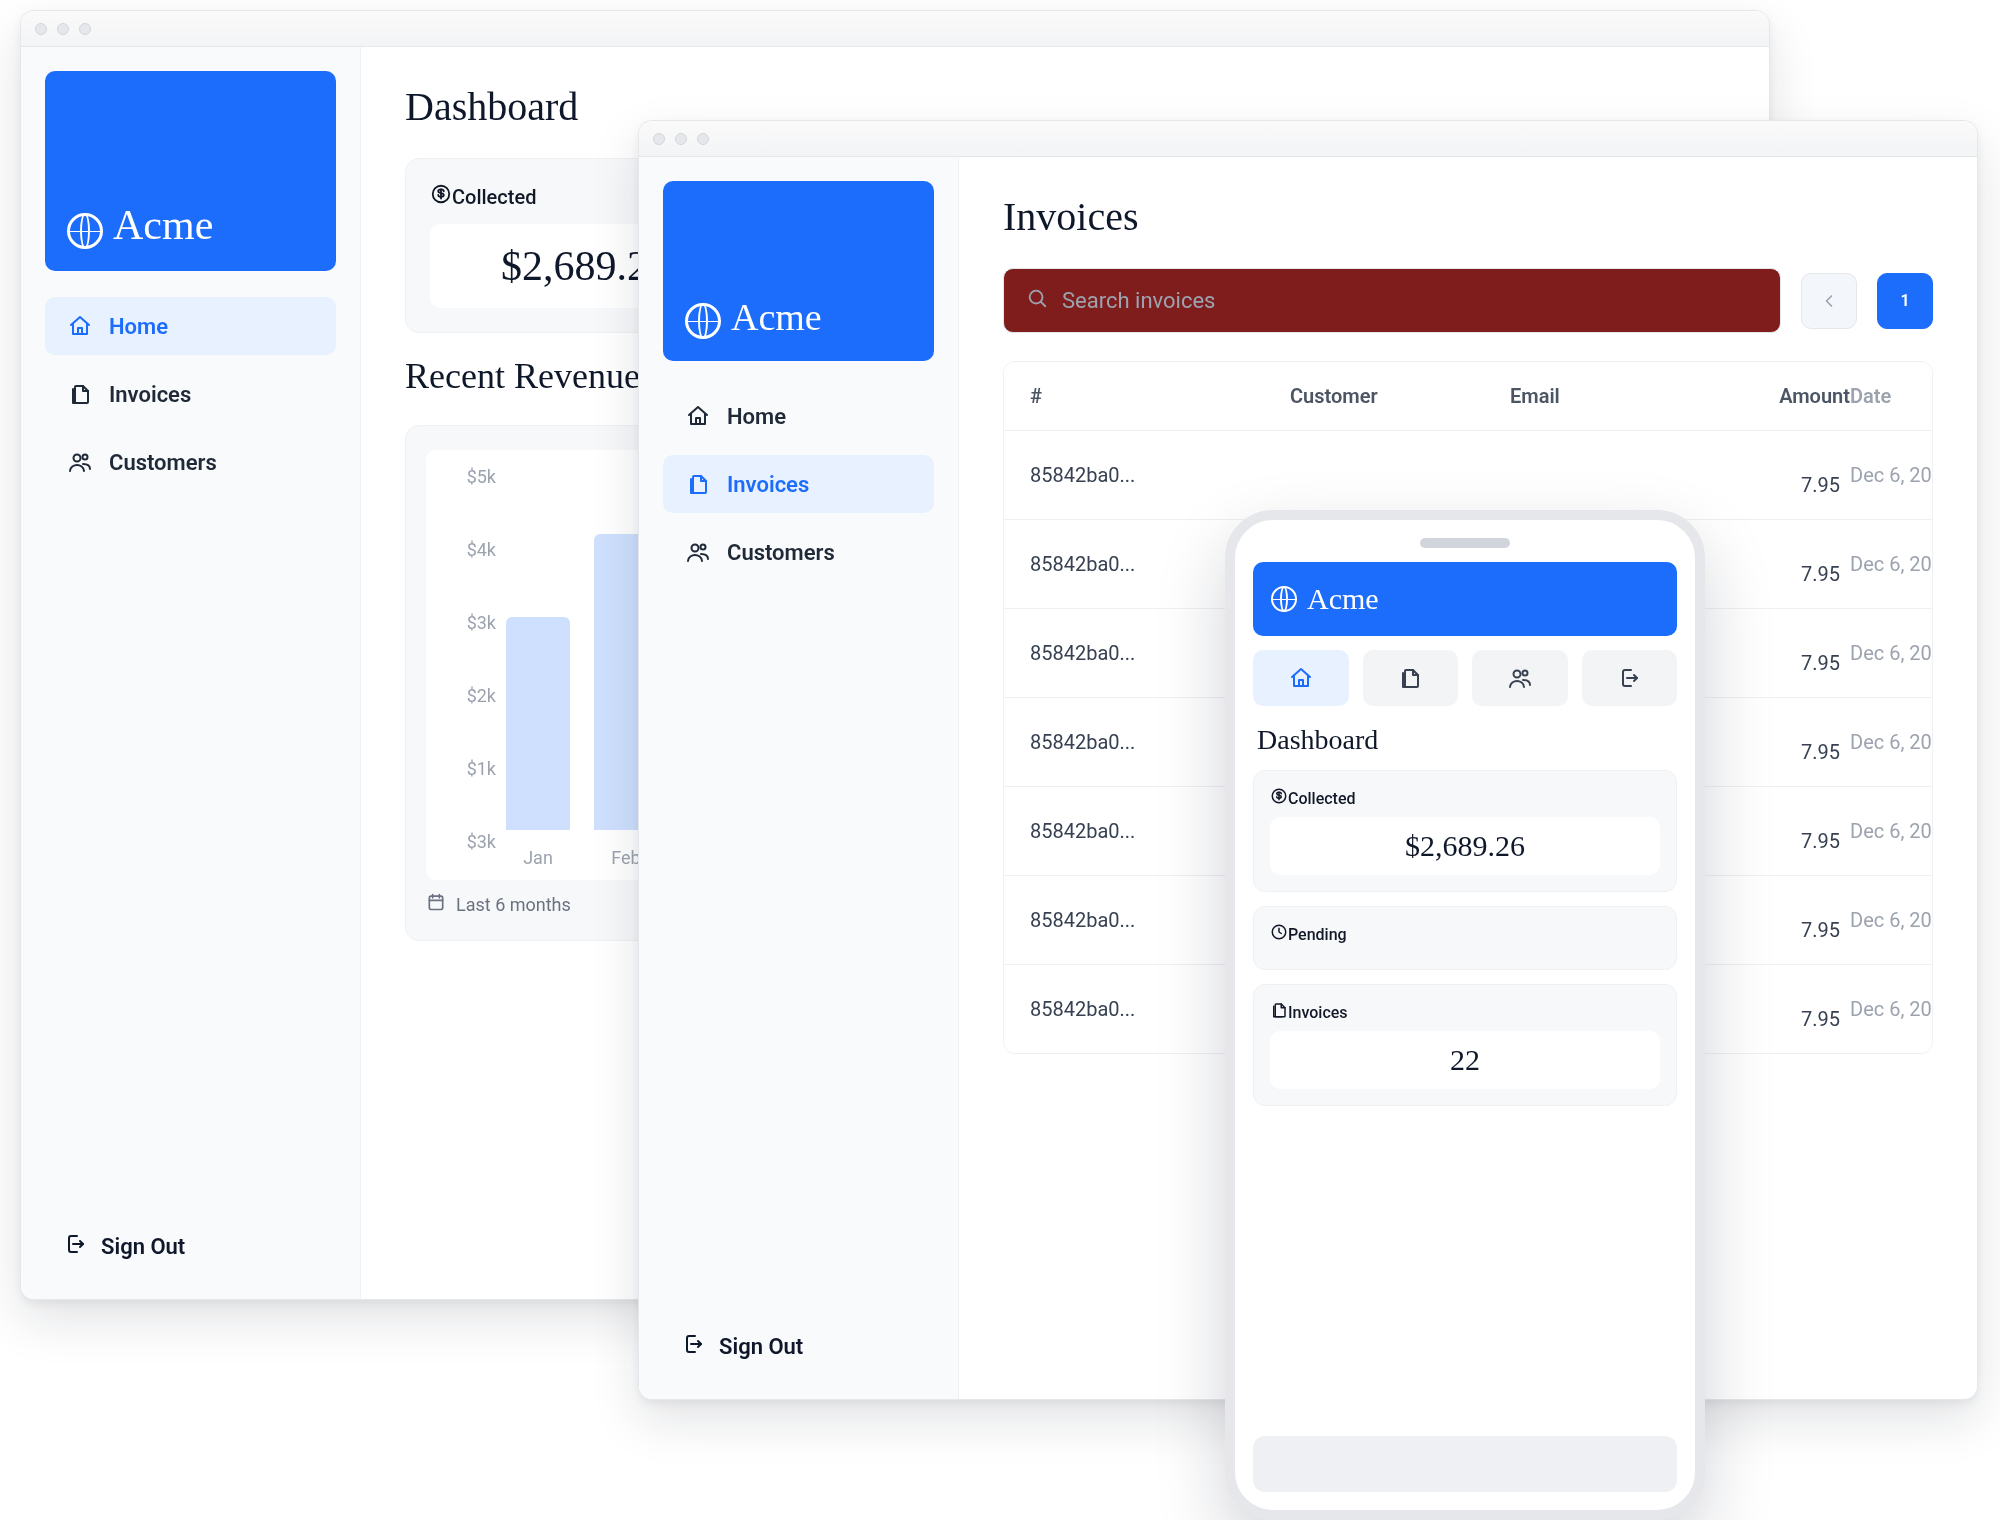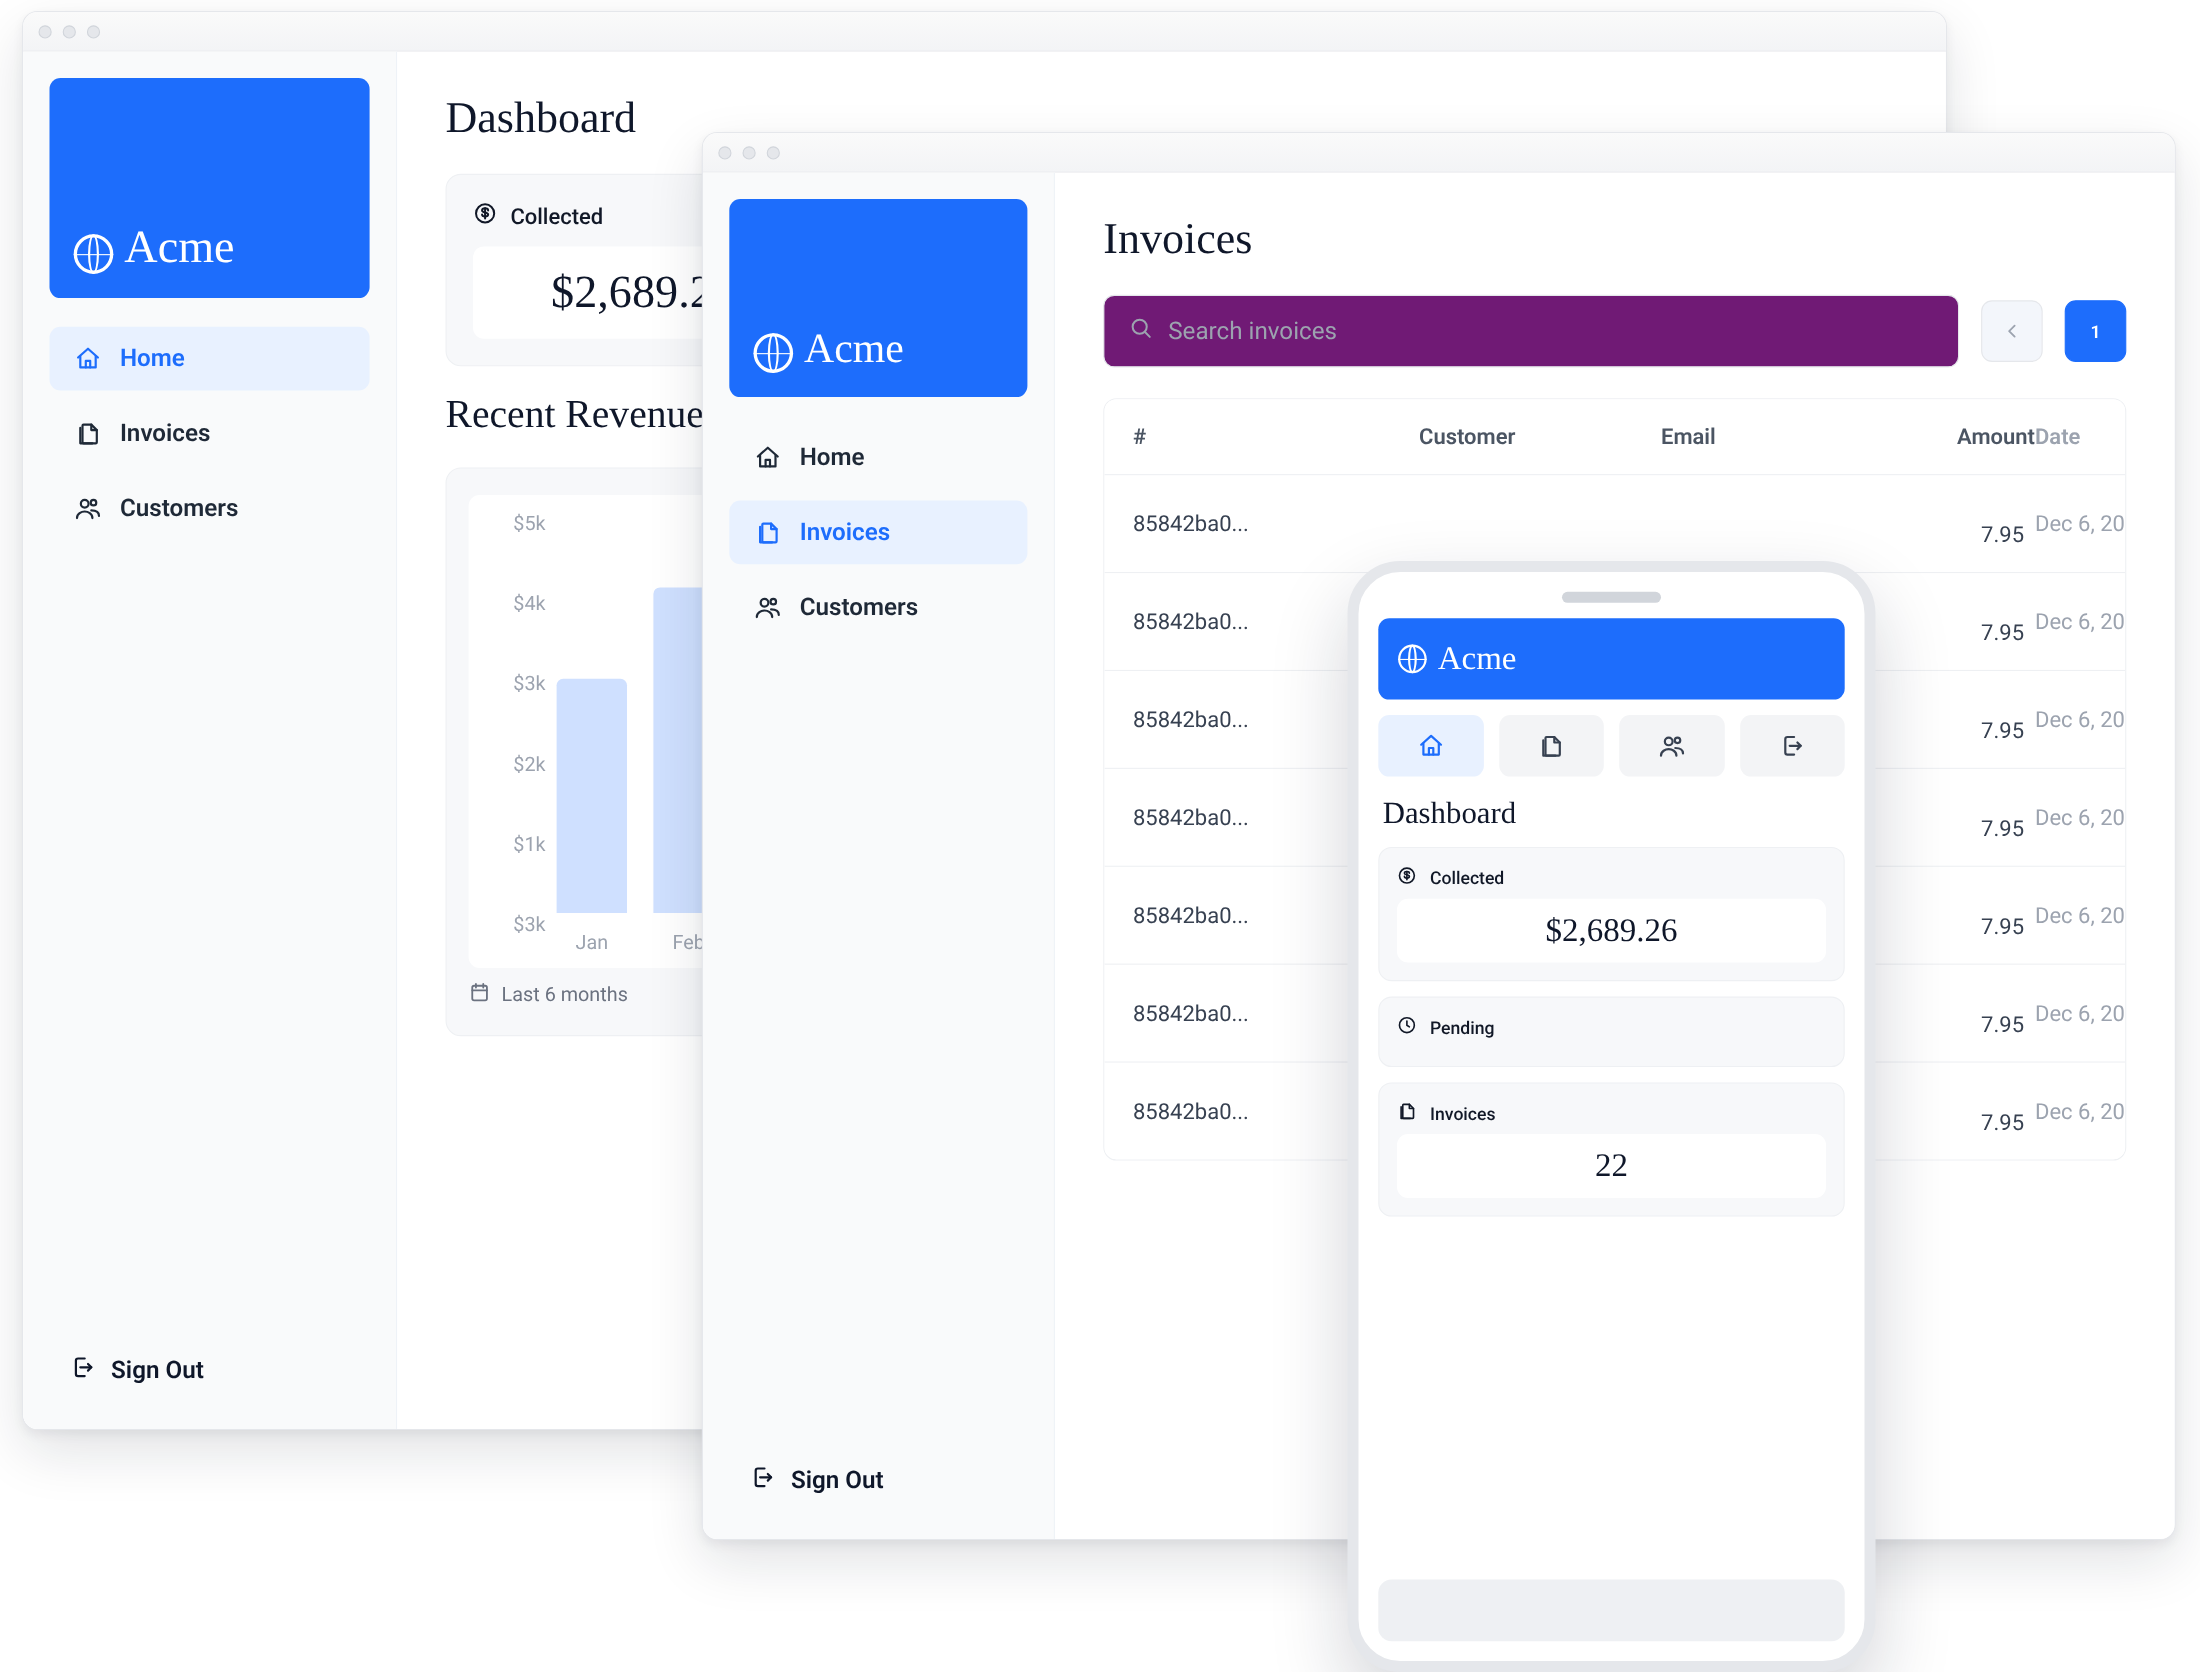--- a/index.html
+++ b/index.html
@@ -76,40 +76,40 @@
   .main { flex: 1; padding: 36px 44px; overflow: hidden; }
   h1 { font-family: Georgia, "Times New Roman", serif; font-weight: 400; font-size: 40px; margin-bottom: 28px; }
 
   .card {
     background: #f7f8fa;
     border: 1px solid #eef0f3;
     border-radius: 14px;
     padding: 24px;
     margin-bottom: 22px;
   }
-  .card-head { display: flex; align-items: center; gap: 12px; font-size: 20px; margin-bottom: 14px; color: #111827; font-weight: 500; }
+  .card-head { display: flex; align-items: center; font-size: 20px; margin-bottom: 14px; color: #111827; font-weight: 500; }
   .card-head.small { font-size: 16px; margin-bottom: 8px; }
   .card-value { text-align: center; font-family: Georgia, serif; font-size: 42px; padding: 18px 0; background: #fff; border-radius: 10px; }
   .card-value.small { font-size: 30px; padding: 12px 0; }
 
   
   .chart-wrap { }
   .chart-box { position: relative; height: 430px; background: #fff; border-radius: 10px; padding: 20px 16px 50px 80px; }
   .ylabel { position: absolute; left: 10px; transform: translateY(-50%); color: #9ca3af; font-size: 18px; width: 60px; text-align: right; }
   .bars { position: absolute; left: 80px; right: 16px; bottom: 50px; top: 0; display: flex; gap: 24px; align-items: flex-end; }
   .bar { width: 64px; background: #cfe0ff; border-radius: 6px 6px 0 0; }
   .xlabels { position: absolute; left: 80px; right: 16px; bottom: 12px; display: flex; gap: 24px; }
   .xlabels span { width: 64px; text-align: center; color: #9ca3af; font-size: 18px; }
   .chart-footer { display: flex; align-items: center; gap: 10px; color: #6b7280; font-size: 18px; margin-top: 12px; }
 
   
   .search-row { display: flex; align-items: center; gap: 20px; margin-bottom: 28px; }
   .search {
     flex: 1; display: flex; align-items: center; gap: 14px;
-    background: #701a75; border: 1px solid #e5e7eb; border-radius: 10px;
+    background: #7f1d1d; border: 1px solid #e5e7eb; border-radius: 10px;
     padding: 18px 22px; color: #9ca3af; font-size: 22px;
   }
   .pager-btn {
     width: 56px; height: 56px; border-radius: 10px; display: inline-flex;
     align-items: center; justify-content: center; color: #9ca3af;
     background: #f3f6fb; border: 1px solid #e5e7eb;
   }
   .pager-btn.active { background: #1d6dfc; color: #fff; border-color: #1d6dfc; }
 
   .tbl { border: 1px solid #eef0f3; border-radius: 12px; overflow: hidden; }

